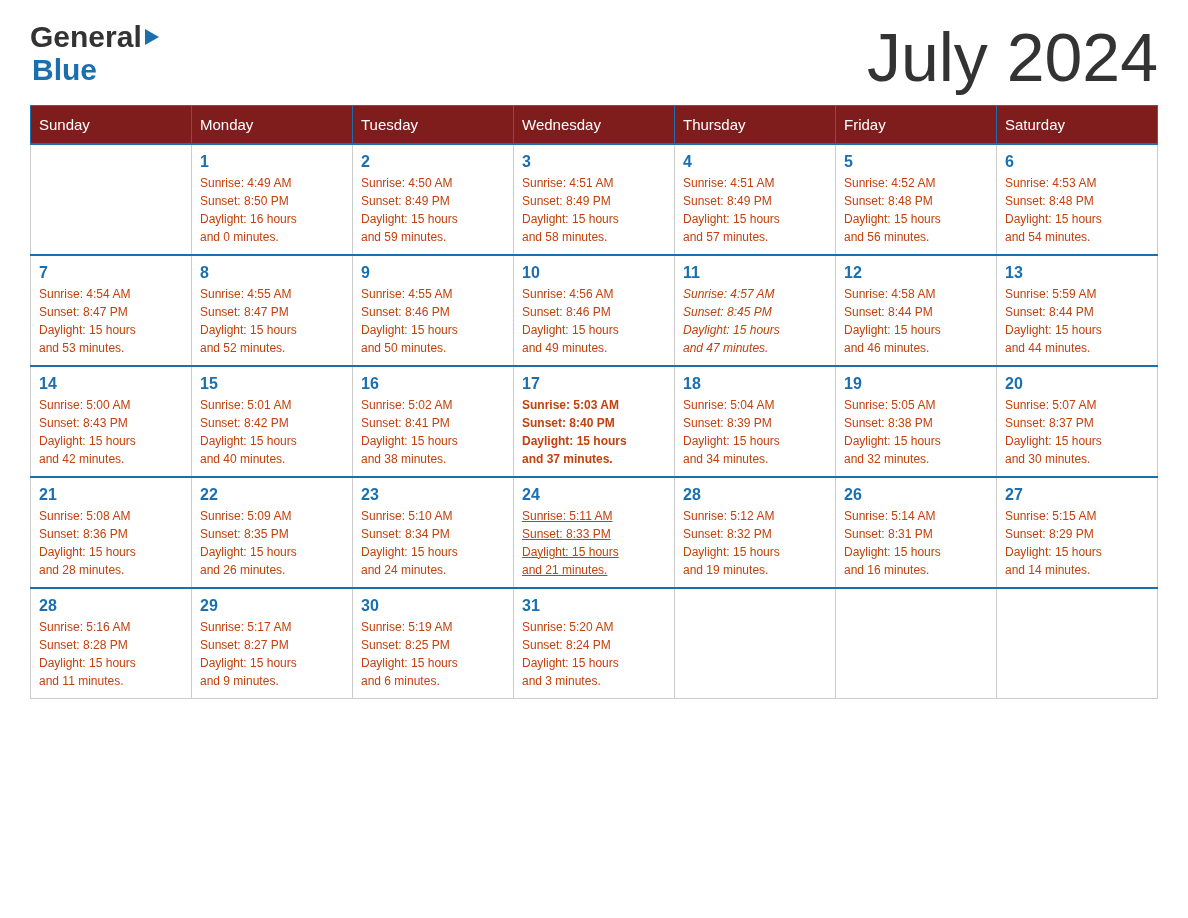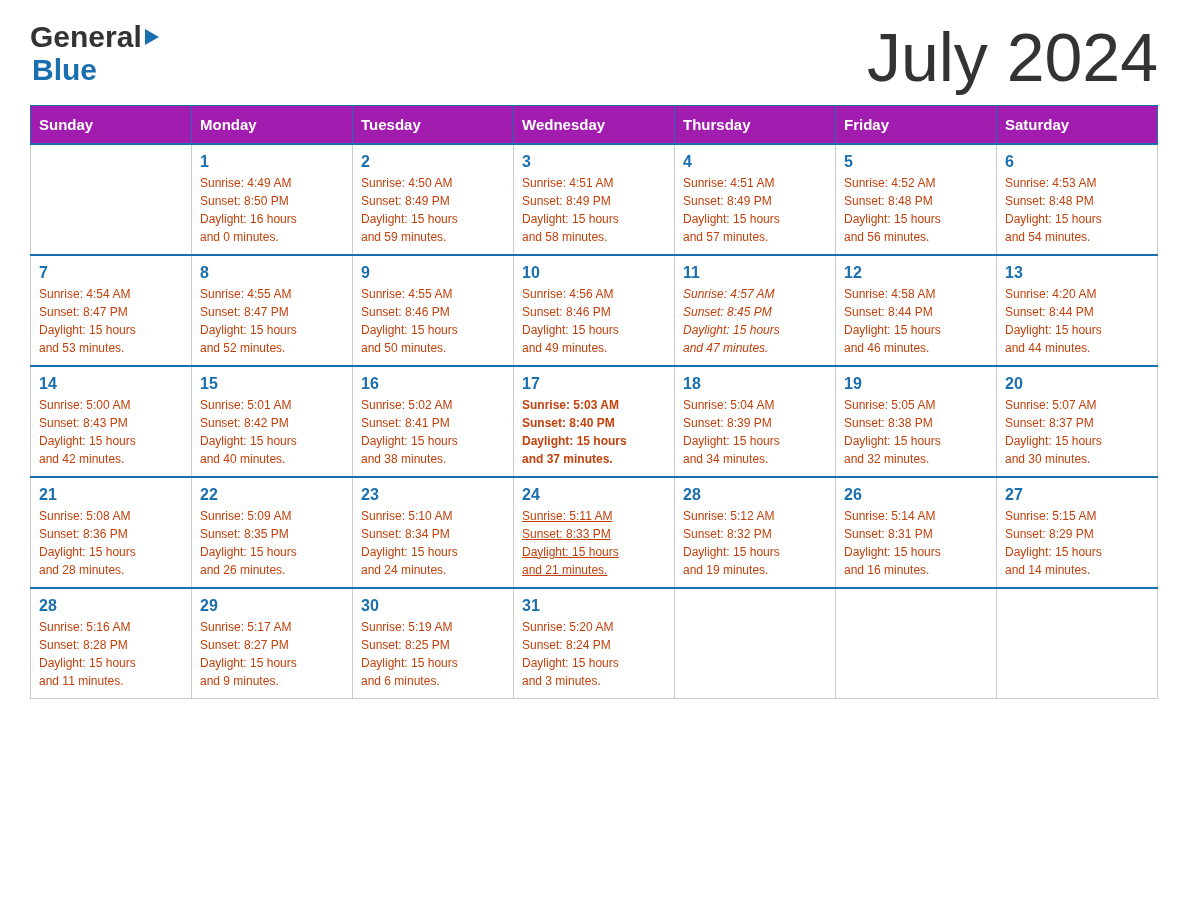--- a/index.html
+++ b/index.html
@@ -30,25 +30,25 @@
       font-size: 22px;
       color: #555;
       margin-top: 4px;
     }
     .calendar-table {
       width: 100%;
       border-collapse: collapse;
       margin-top: 10px;
     }
     .calendar-table thead tr th {
-      background-color: #a21caf;
+      background-color: #7f1d1d;
       color: #fff;
       padding: 10px 8px;
       font-size: 15px;
-      font-weight: bold;
+      font-weight: normal;
       text-align: left;
       border: 1px solid #1a6faf;
     }
     .calendar-table tbody tr td {
       vertical-align: top;
       padding: 8px 8px;
       border: 1px solid #ccc;
       width: 14.28%;
       font-size: 12.5px;
       color: #333;
@@ -210,21 +210,21 @@
         </td>
         <td>
           <span class="day-number">12</span>
           <div class="day-details" style="white-space: pre-line;">Sunrise: 4:58 AM
 Sunset: 8:44 PM
 Daylight: 15 hours
 and 46 minutes.</div>
         </td>
         <td>
           <span class="day-number">13</span>
-          <div class="day-details" style="white-space: pre-line;">Sunrise: 4:20 AM
+          <div class="day-details" style="white-space: pre-line;">Sunrise: 5:59 AM
 Sunset: 8:44 PM
 Daylight: 15 hours
 and 44 minutes.</div>
         </td>
       </tr>
       <tr>
         <td>
           <span class="day-number">14</span>
           <div class="day-details" style="white-space: pre-line;">Sunrise: 5:00 AM
 Sunset: 8:43 PM

